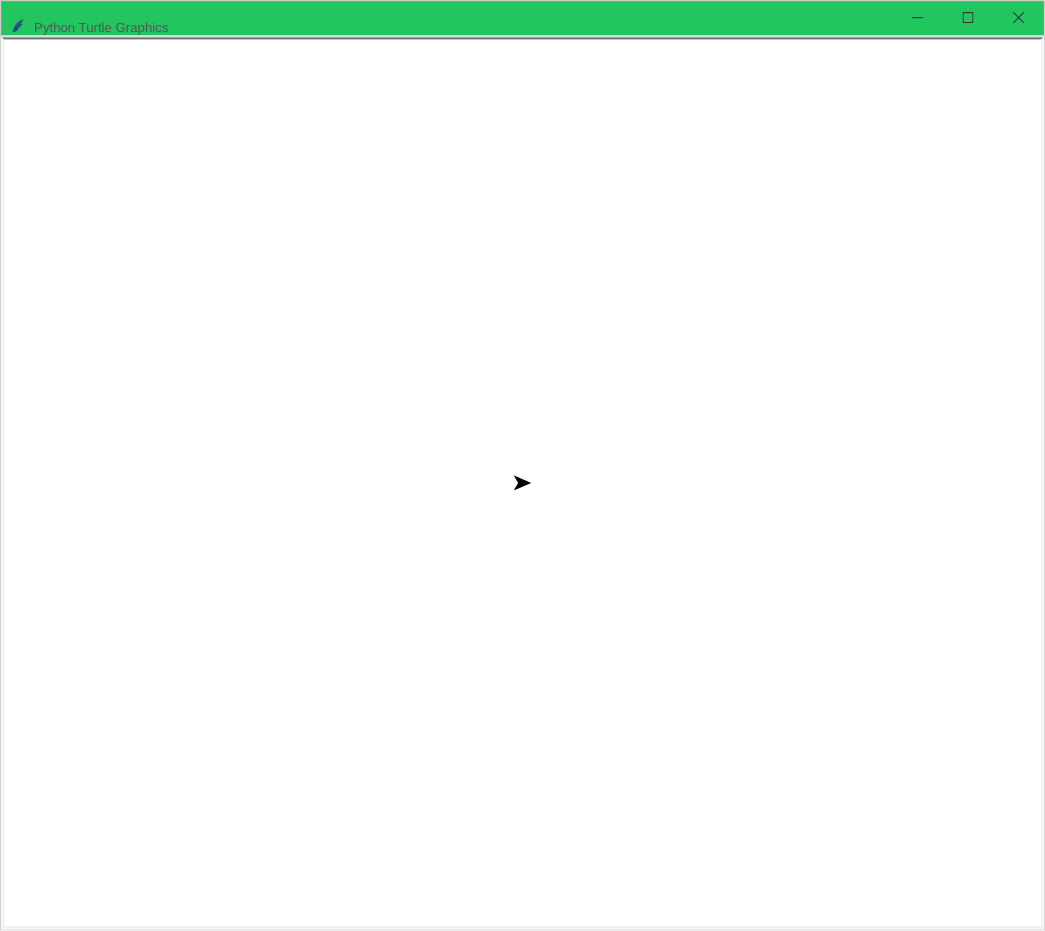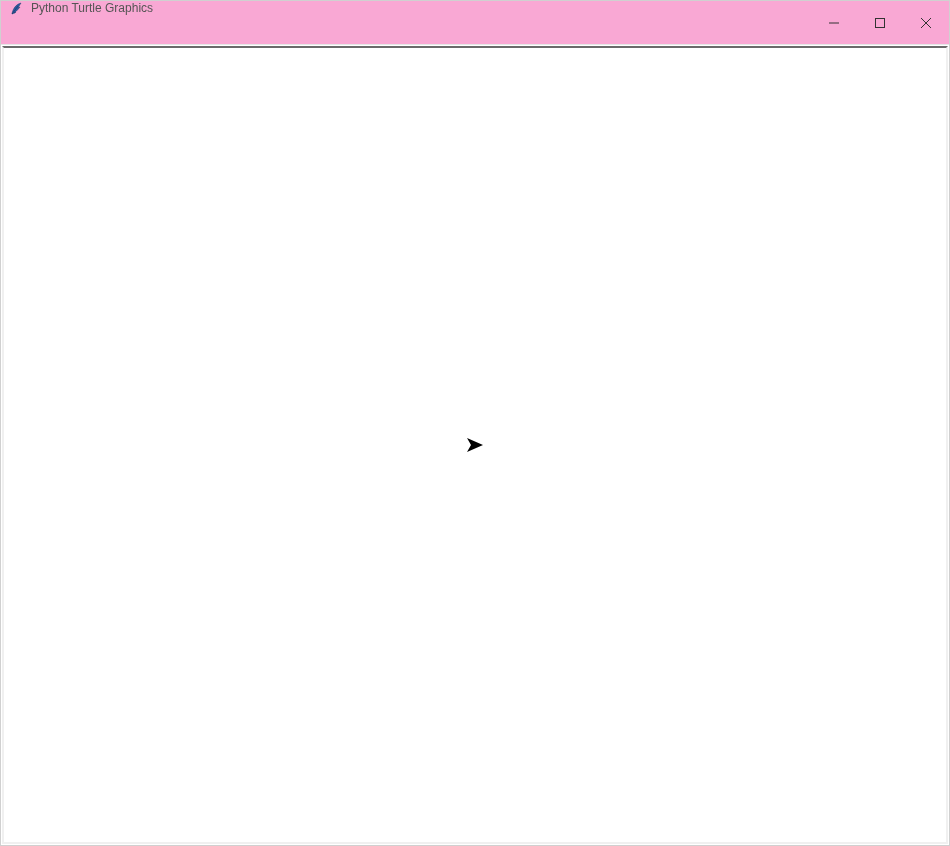--- a/index.html
+++ b/index.html
@@ -15,24 +15,24 @@
       overflow: hidden;
     }
     .window {
       width: 100%;
       height: 100%;
       display: flex;
       flex-direction: column;
       border: 1px solid #d0d0d0;
     }
     .titlebar {
-      height: 44px;
-      background: #f9a8d4;
+      height: 32px;
+      background: #22c55e;
       display: flex;
-      align-items: flex-start;
+      align-items: flex-end;
       padding-left: 8px;
       border-bottom: 1px solid #e5e5e5;
     }
     .app-icon {
       width: 16px;
       height: 16px;
       margin-right: 6px;
       display: flex;
       align-items: center;
       justify-content: center;

